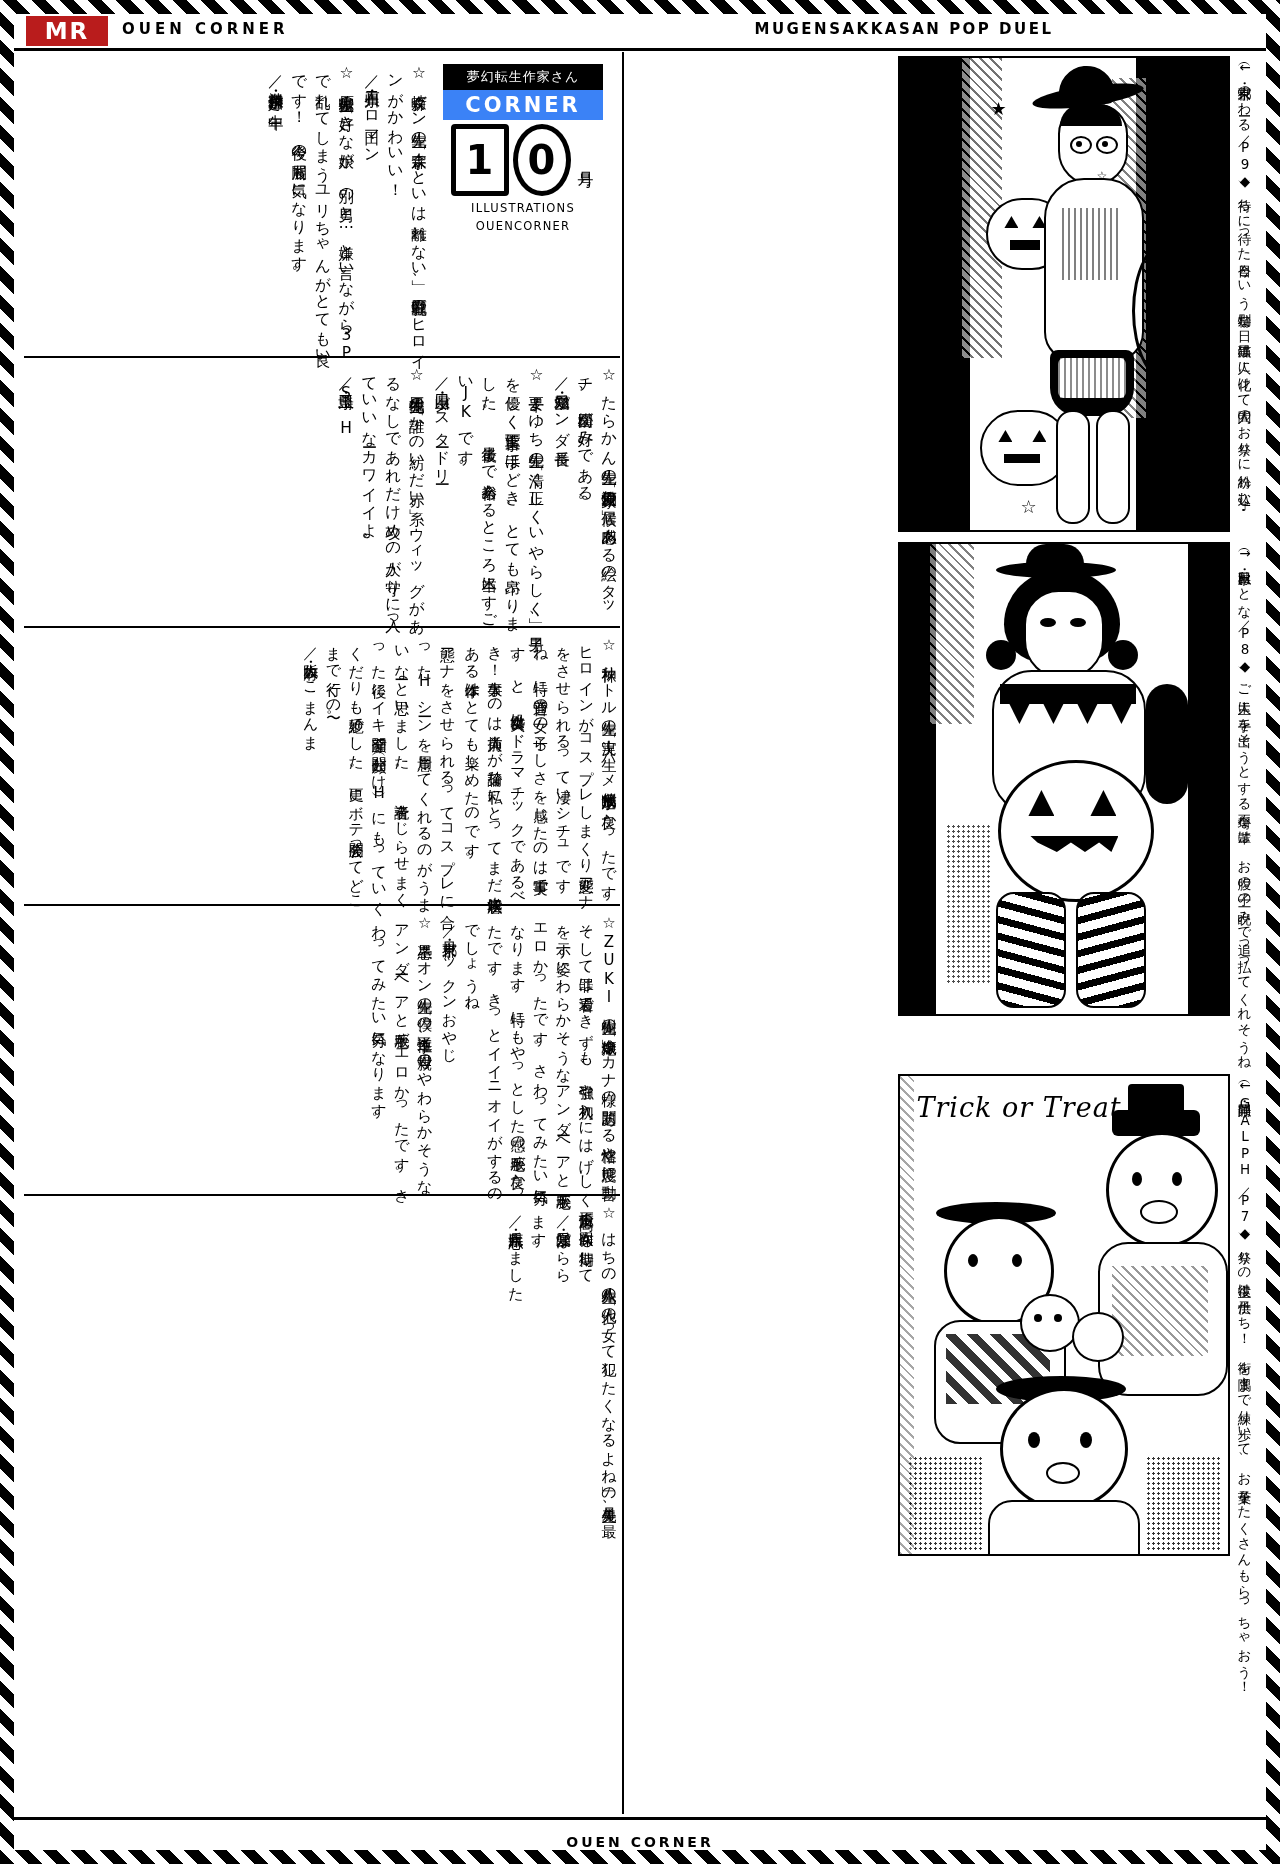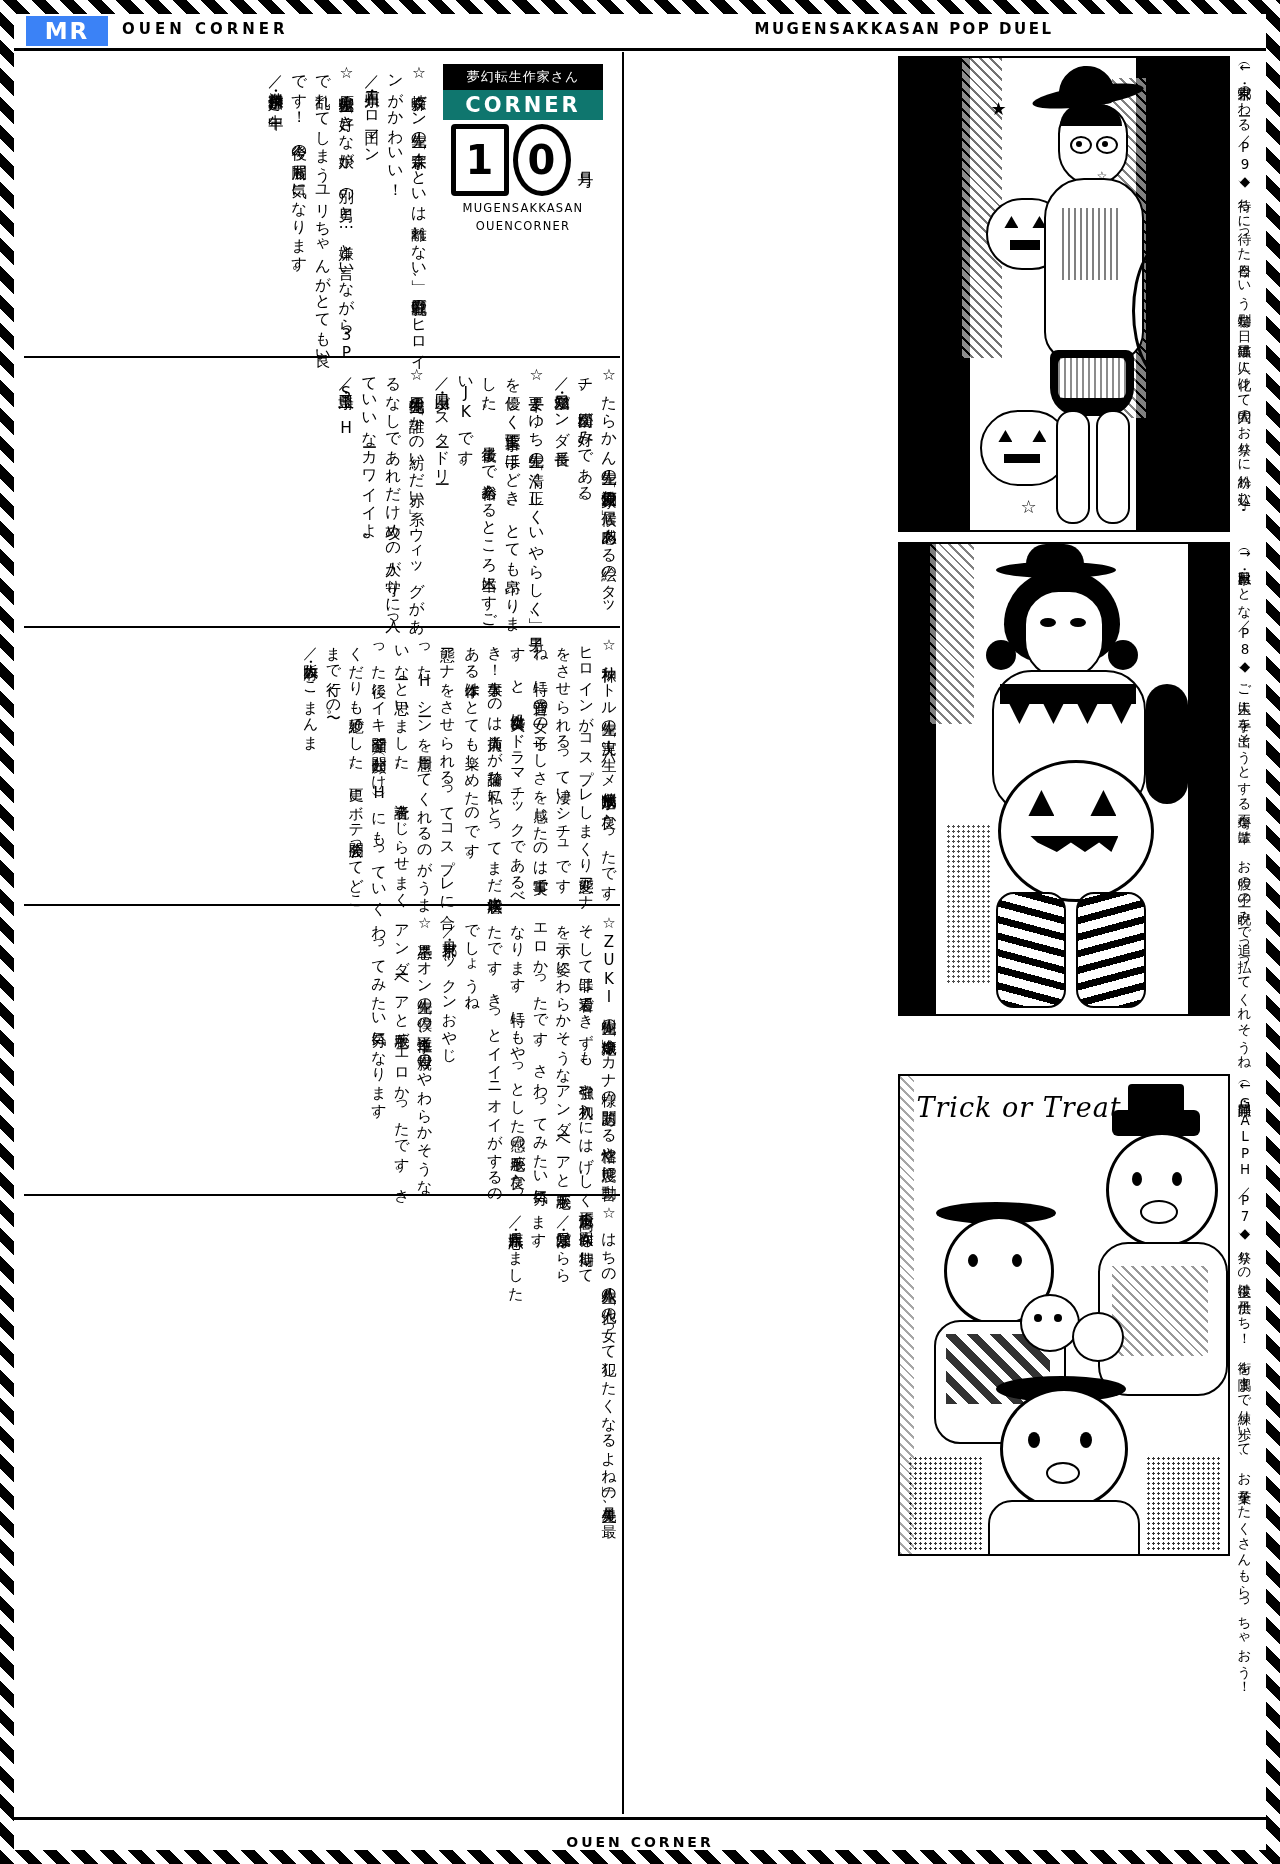--- a/index.html
+++ b/index.html
@@ -7,21 +7,21 @@
 
   .page{position:absolute;inset:0;background:#ffffff;}
 
   
   .stripe-frame{position:absolute;inset:0;
     background:repeating-linear-gradient(45deg,#000 0 10px,#fff 10px 20px);}
   .stripe-inner{position:absolute;left:14px;top:14px;right:14px;bottom:14px;background:#fff;}
 
   
   .top-bar{position:absolute;left:14px;top:14px;width:1252px;height:34px;background:#fff;}
-  .mr-logo{position:absolute;left:12px;top:2px;width:82px;height:30px;background:#3b82f6;
+  .mr-logo{position:absolute;left:12px;top:2px;width:82px;height:30px;background:#b91c1c;
     color:#fff;font-weight:bold;font-size:23px;letter-spacing:2px;text-align:center;line-height:30px;
     font-family:"DejaVu Sans","Liberation Sans",sans-serif;
     -webkit-clip-path:polygon(0 0,100% 0,100% 100%,0 100%);}
   .ouen-top{position:absolute;left:108px;top:6px;font-size:15px;font-weight:bold;letter-spacing:4px;}
   .illust-top{position:absolute;left:640px;top:6px;width:500px;text-align:center;font-size:15px;font-weight:bold;letter-spacing:2.5px;}
   .top-rule{position:absolute;left:14px;top:48px;width:1252px;height:3px;background:#000;}
 
   
   .bottom-rule{position:absolute;left:14px;bottom:44px;width:1252px;height:3px;background:#000;}
   .ouen-bottom{position:absolute;left:0;bottom:14px;width:1280px;text-align:center;font-size:14px;font-weight:bold;letter-spacing:3px;}
@@ -51,21 +51,21 @@
   .vtext.small{font-size:15px;}
 
   
   .logo-block{position:absolute;right:14px;top:8px;width:166px;height:276px;
      border:0;display:flex;flex-direction:column;align-items:center;}
   .lb-top{width:160px;height:26px;background:#000;color:#fff;text-align:center;
      font-size:13px;line-height:26px;letter-spacing:1px;}
   .lb-main{width:160px;height:86px;background:#fff;border:3px solid #000;border-top:none;
      display:flex;align-items:center;justify-content:center;}
   .lb-main span{font-size:54px;font-weight:bold;letter-spacing:2px;line-height:1;}
-  .lb-corner{width:160px;height:30px;background:#0f766e;color:#fff;text-align:center;
+  .lb-corner{width:160px;height:30px;background:#3b82f6;color:#fff;text-align:center;
      font-size:21px;font-weight:bold;line-height:30px;letter-spacing:3px;}
   .lb-num{width:160px;height:74px;display:flex;align-items:center;justify-content:center;gap:4px;margin-top:3px;}
   .lb-num .d{width:48px;height:62px;border:5px solid #000;border-radius:4px;display:flex;align-items:center;
      justify-content:center;font-size:40px;font-weight:bold;}
   .lb-num .d.zero{border-radius:50%;}
   .lb-num .g{font-size:16px;writing-mode:vertical-rl;text-orientation:upright;letter-spacing:1px;}
   .lb-rom{width:160px;text-align:center;font-size:11.5px;letter-spacing:1.2px;line-height:1.25;margin-top:4px;}
 
   
   .imgcell{position:relative;width:100%;display:flex;flex-direction:row-reverse;}
@@ -109,21 +109,21 @@
 
     <div class="trow r1">
       <div class="logo-block">
         <div class="lb-top">夢幻転生作家さん</div>
         <div class="lb-corner">CORNER</div>
         <div class="lb-num">
           <div class="d">1</div>
           <div class="d zero">0</div>
           <div class="g">月号</div>
         </div>
-        <div class="lb-rom">MUGENSAKKASAN</div>
+        <div class="lb-rom">ILLUSTRATIONS</div>
         <div class="lb-rom">OUENCORNER</div>
       </div>
       <div class="vtext" style="margin-right:190px;">☆崎森ダン先生の「宗森まといは離れない」、童顔巨乳のヒロインがかわいい！
 ／石川県・エロ田マン</div>
       <div class="vtext">☆宮原歩先生の「好きな娘が、別の男と…嫌と言いながら3Pで乱れてしまうユリちゃんがとても良いです！　今後の展開も気になります。
 ／神奈川県・猫好き中年。</div>
     </div>
 
     <div class="trow r2">
       <div class="vtext">☆たらかん先生の「勅使河原家の居候」、肉感ある絵のタッチ、構図が好みである。

